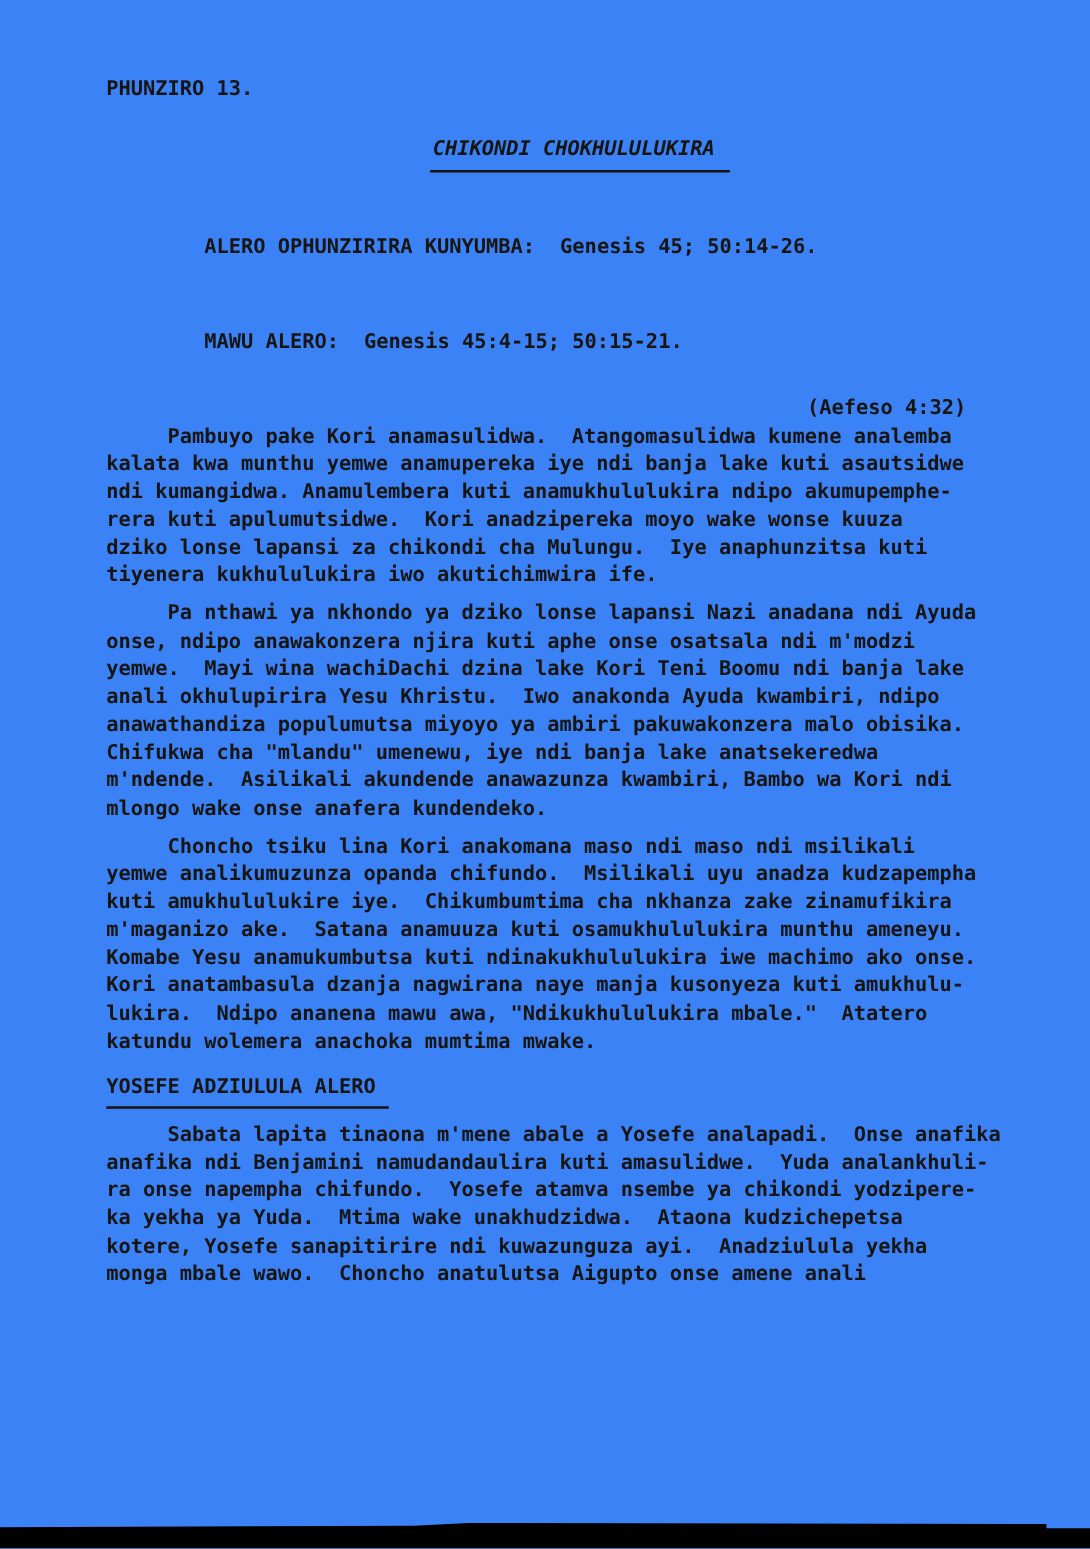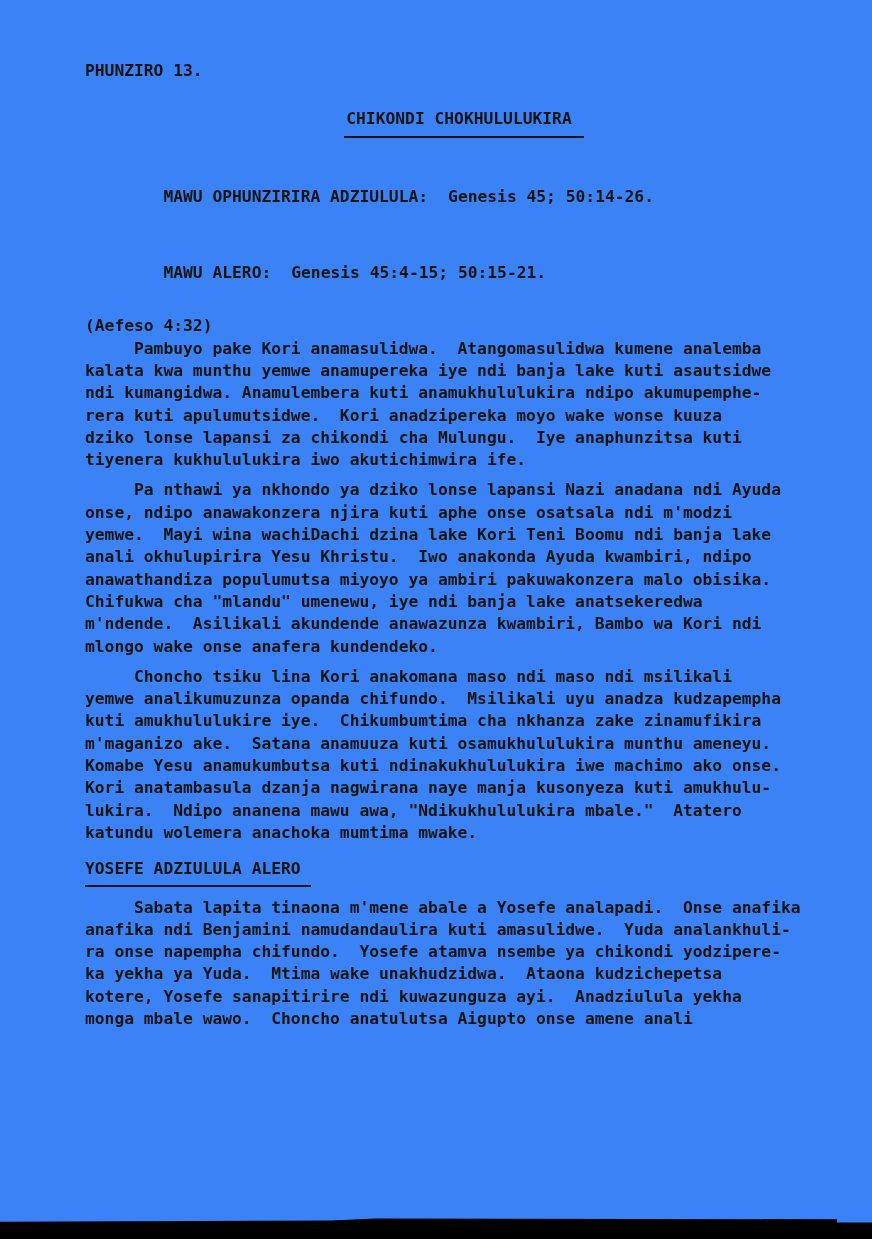--- a/index.html
+++ b/index.html
@@ -29,37 +29,38 @@
   .lesson{white-space:pre;}
   .title-row{
     margin-top:26px;
     text-align:center;
   }
   .doc-title{
     display:inline-block;
     border-bottom:2px solid #171512;
     padding:0 12px 5px 2px;
     white-space:pre;
+    font-style:italic;
   }
   .refs{margin-top:26px;}
   .ref-line{margin-bottom:9px;white-space:pre;}
   .ref-value{margin-left:20px;}
   .verse-row{
     display:flex;
     align-items:flex-start;
   }
   .verse-label{flex:0 0 auto;white-space:pre;}
   .verse-text{
     margin-left:24px;
     white-space:pre-wrap;
   }
   .citation{
     margin-top:6px;
     margin-right:70px;
-    text-align:left;
+    text-align:right;
     white-space:pre;
   }
   .para{
     margin:0;
     white-space:pre-wrap;
   }
   .para-first{margin-top:31px;}
   .para + .para{margin-top:8px;}
   .section-heading-row{
     margin-top:14px;
@@ -102,21 +103,21 @@
   <div class="content">
 
     <div class="lesson">PHUNZIRO 13.</div>
 
     <div class="title-row">
       <span class="doc-title">CHIKONDI CHOKHULULUKIRA</span>
     </div>
 
     <div class="refs">
       <div class="ref-line">
-        <span>MAWU OPHUNZIRIRA ADZIULULA:</span><span class="ref-value">Genesis 45; 50:14-26.</span>
+        <span>ALERO OPHUNZIRIRA KUNYUMBA:</span><span class="ref-value">Genesis 45; 50:14-26.</span>
       </div>
       <div class="ref-line">
         <span>MAWU ALERO:</span><span class="ref-value">Genesis 45:4-15; 50:15-21.</span>
       </div>
 
 
       <div class="citation">(Aefeso 4:32)</div>
     </div>
 
     <p class="para">     Pambuyo pake Kori anamasulidwa.  Atangomasulidwa kumene analemba

